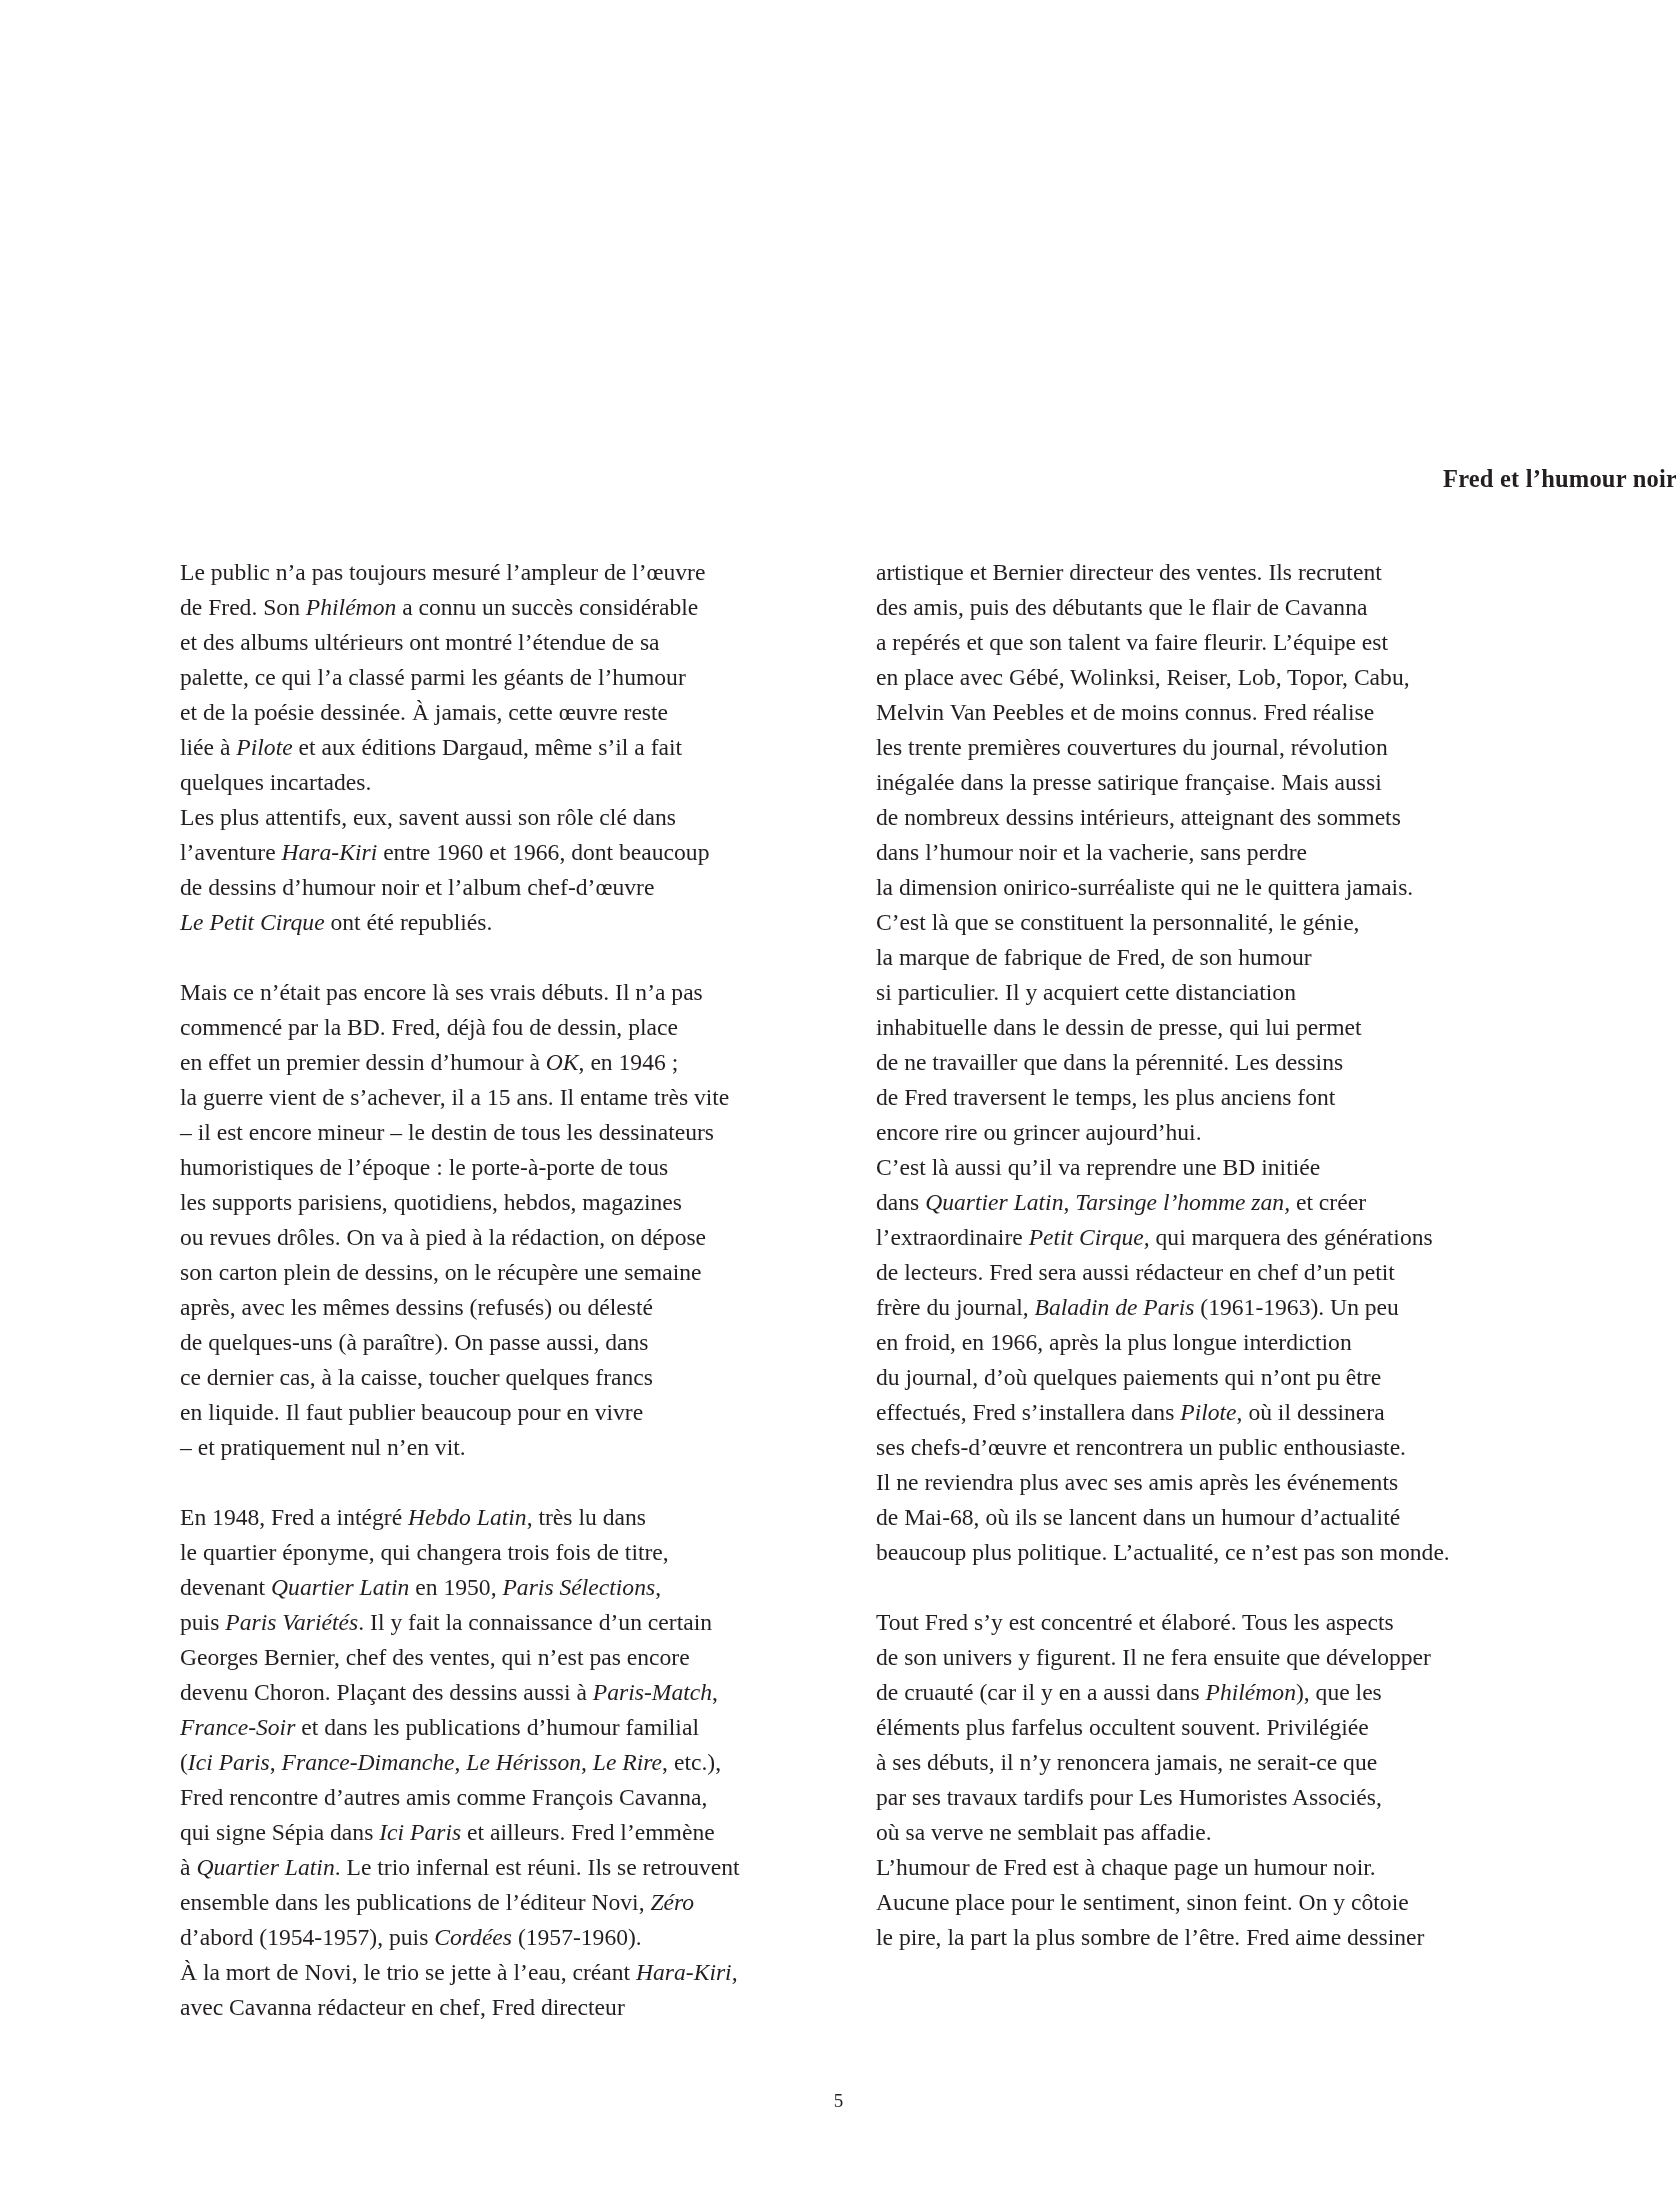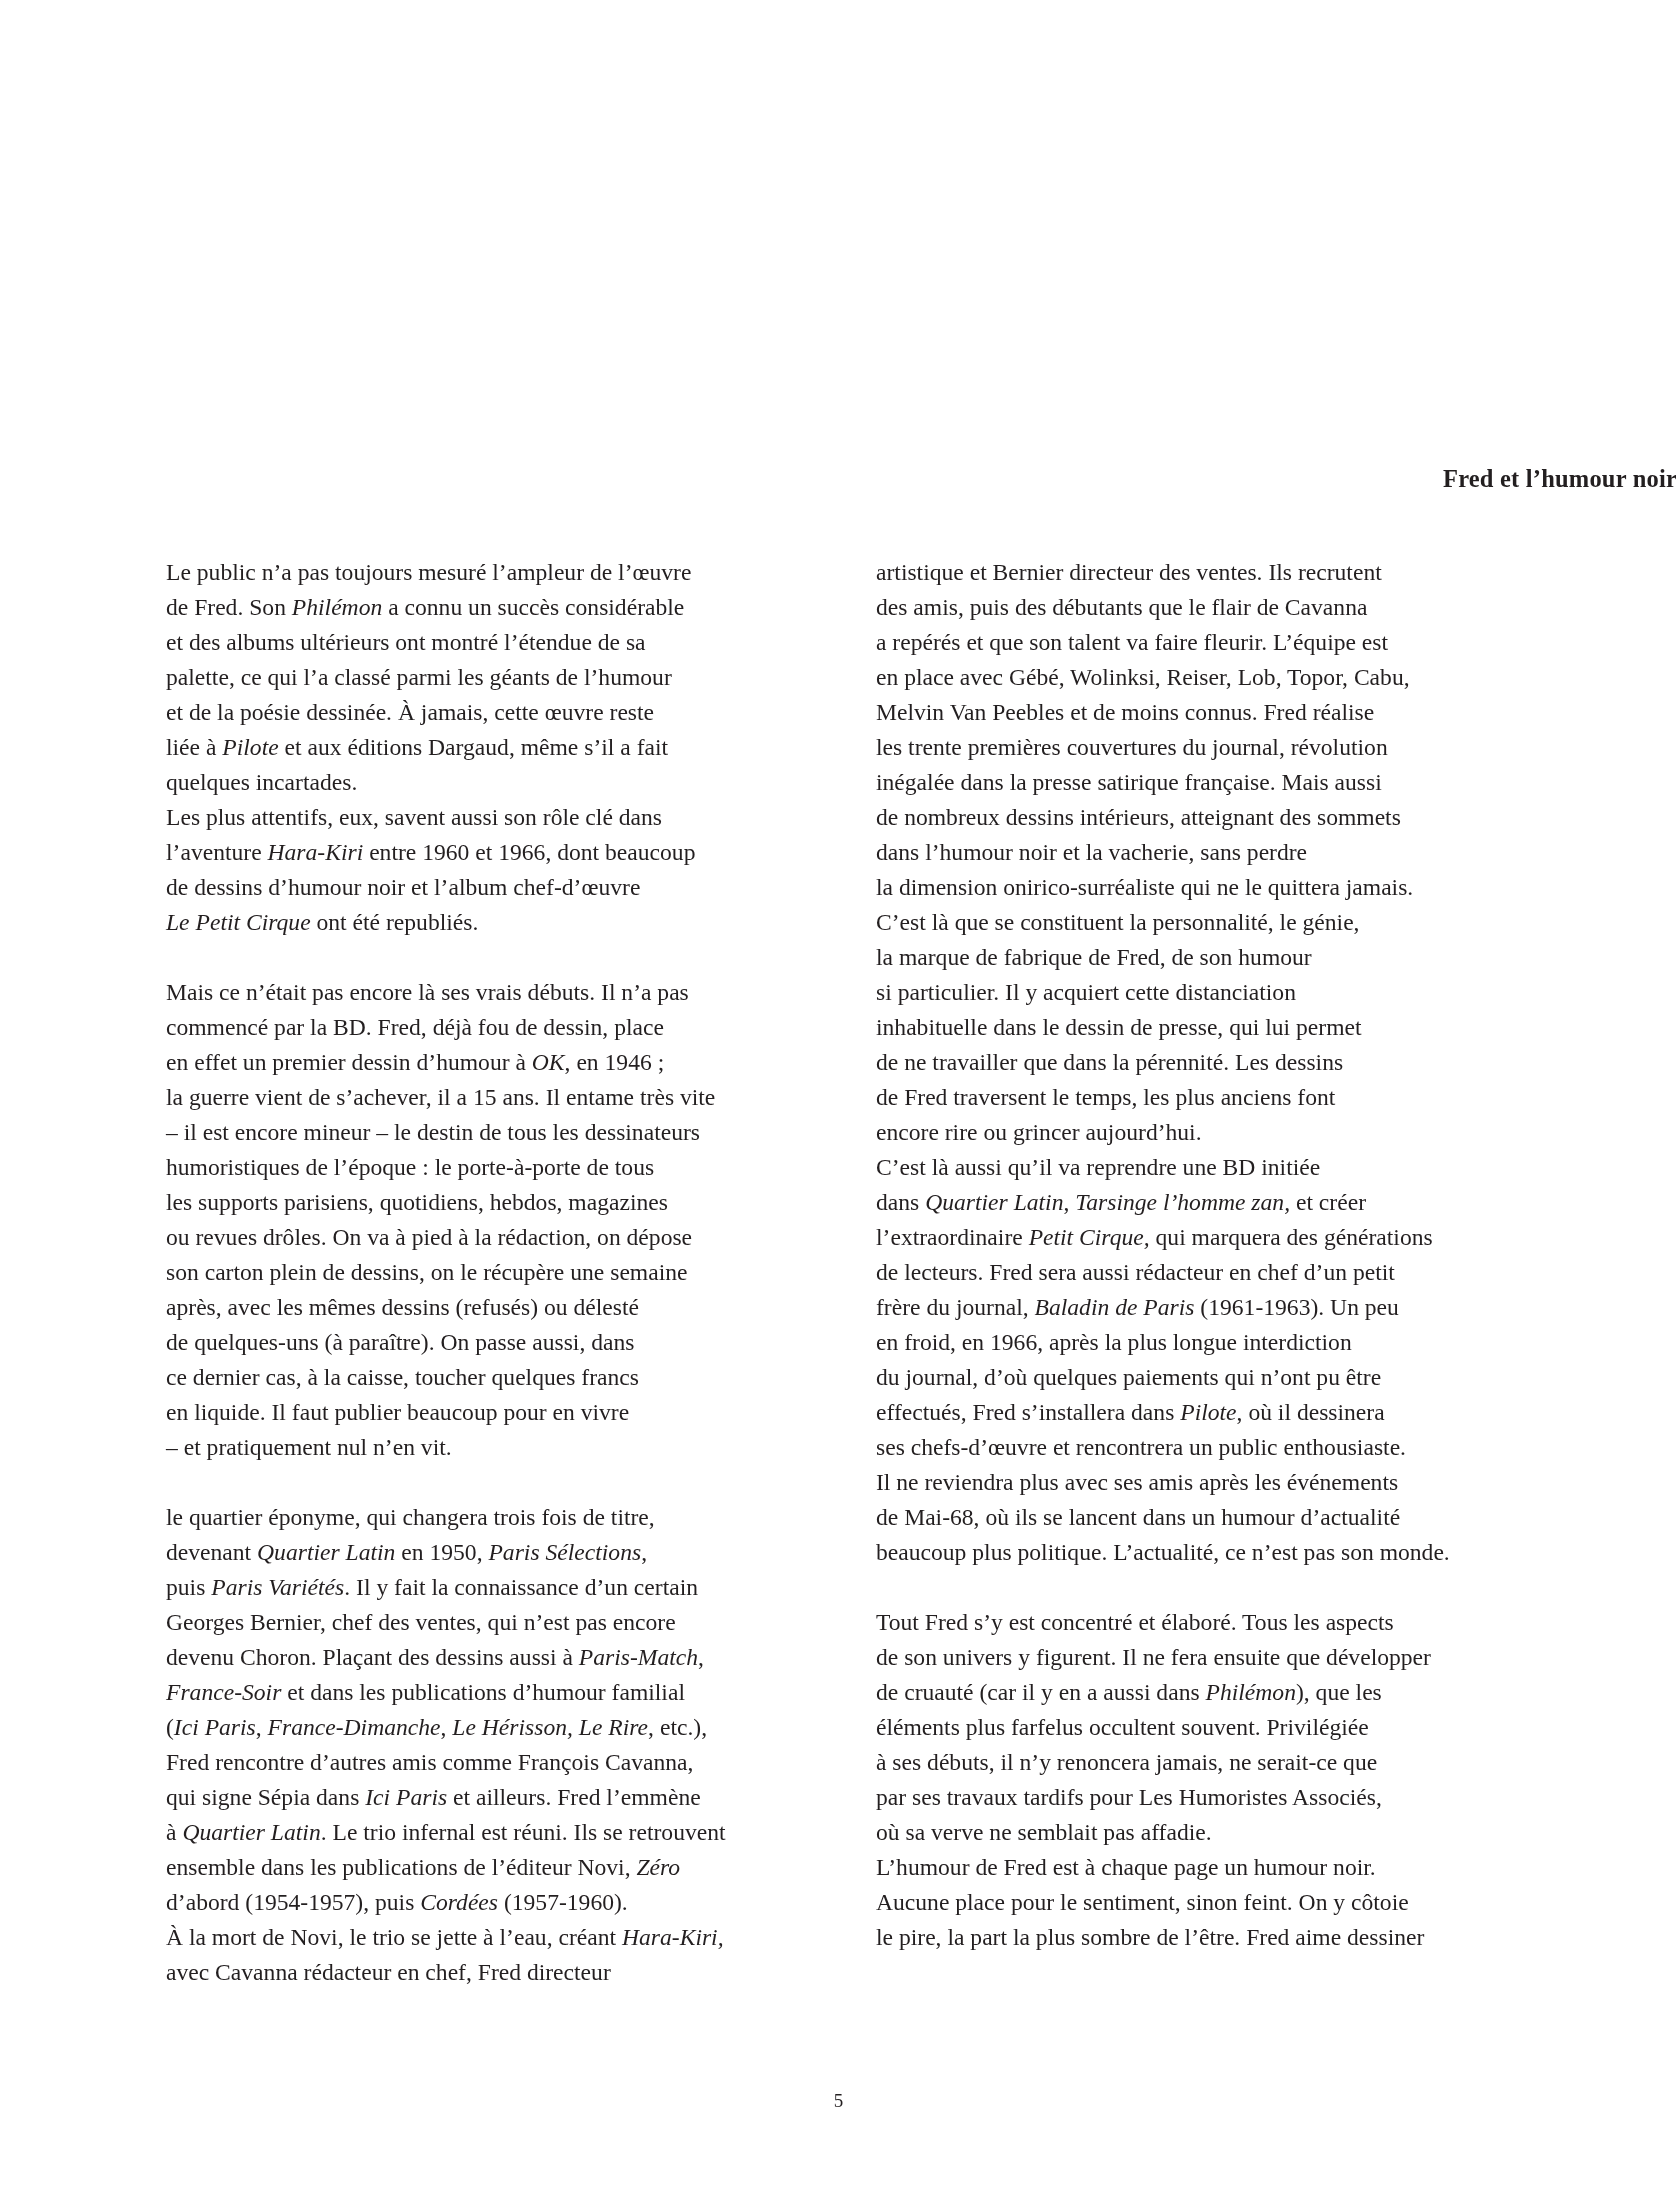--- a/index.html
+++ b/index.html
@@ -1,21 +1,21 @@
 <!DOCTYPE html>
 <html style="font-size:14px"><head>
 <meta charset="utf-8">
 <style>
   html, body { margin: 0; padding: 0; background: #ffffff; }
   body { width: 1677px; height: 2210px; position: relative; overflow: hidden;
          font-family: "Liberation Serif", "DejaVu Serif", serif; color: #231f20; }
   .title { position: absolute; top: 449px; left: 0; width: 1677px; text-align: right;
            font-weight: bold; font-size: 24.5px; letter-spacing: 0.2px; }
   .col { position: absolute; top: 555px; font-size: 23.6px; line-height: 35px; white-space: nowrap; }
-  .col.left { left: 166px; width: 629px; }
+  .col.left { left: 180px; width: 629px; }
   .col.right { left: 876px; width: 646px; }
   .line { display: block; height: 35px; }
   .blank { display: block; height: 35px; }
   i { font-style: italic; }
   .page-num { position: absolute; top: 2090px; left: 0; width: 1677px; text-align: center; font-size: 19px; }
 </style>
 </head>
 <body>
 
 <h1 class="title">Fred et l’humour noir</h1>
@@ -41,20 +41,21 @@
     <span class="line"><span>humoristiques de l’époque : le porte-à-porte de tous</span></span>
     <span class="line"><span>les supports parisiens, quotidiens, hebdos, magazines</span></span>
     <span class="line"><span>ou revues drôles. On va à pied à la rédaction, on dépose</span></span>
     <span class="line"><span>son carton plein de dessins, on le récupère une semaine</span></span>
     <span class="line"><span>après, avec les mêmes dessins (refusés) ou délesté</span></span>
     <span class="line"><span>de quelques-uns (à paraître). On passe aussi, dans</span></span>
     <span class="line"><span>ce dernier cas, à la caisse, toucher quelques francs</span></span>
     <span class="line"><span>en liquide. Il faut publier beaucoup pour en vivre</span></span>
     <span class="line"><span>– et pratiquement nul n’en vit.</span></span>
     <span class="blank"></span>
+    <span class="line"><span>En 1948, Fred a intégré </span><i>Hebdo Latin</i><span>, très lu dans</span></span>
     <span class="line"><span>le quartier éponyme, qui changera trois fois de titre,</span></span>
     <span class="line"><span>devenant </span><i>Quartier Latin</i><span> en 1950, </span><i>Paris Sélections</i><span>,</span></span>
     <span class="line"><span>puis </span><i>Paris Variétés</i><span>. Il y fait la connaissance d’un certain</span></span>
     <span class="line"><span>Georges Bernier, chef des ventes, qui n’est pas encore</span></span>
     <span class="line"><span>devenu Choron. Plaçant des dessins aussi à </span><i>Paris-Match</i><span>,</span></span>
     <span class="line"><i>France-Soir</i><span> et dans les publications d’humour familial</span></span>
     <span class="line"><span>(</span><i>Ici Paris</i><span>, </span><i>France-Dimanche</i><span>, </span><i>Le Hérisson,</i><span> </span><i>Le Rire</i><span>, etc.),</span></span>
     <span class="line"><span>Fred rencontre d’autres amis comme François Cavanna,</span></span>
     <span class="line"><span>qui signe Sépia dans </span><i>Ici Paris</i><span> et ailleurs. Fred l’emmène</span></span>
     <span class="line"><span>à </span><i>Quartier Latin</i><span>. Le trio infernal est réuni. Ils se retrouvent</span></span>

